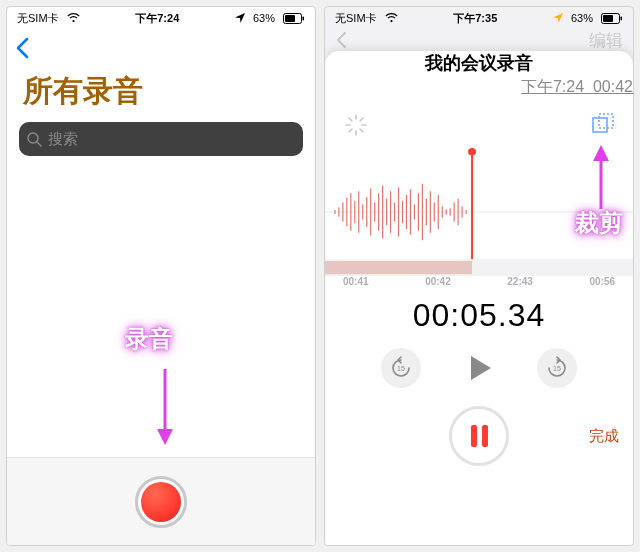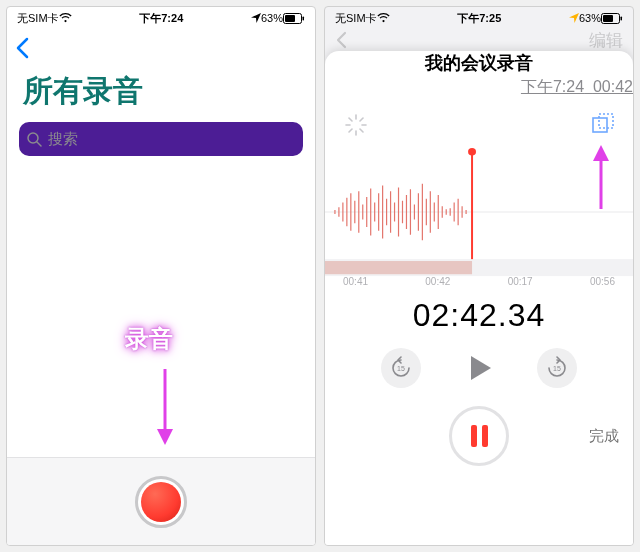--- a/index.html
+++ b/index.html
@@ -26,42 +26,42 @@
   
   .status {
     height: 22px;
     display: flex;
     align-items: center;
     justify-content: space-between;
     padding: 0 10px;
     font-size: 11px;
     color: #000;
   }
-  .status .left, .status .right { display: flex; align-items: center; gap: 0; }
+  .status .left, .status .right { display: flex; align-items: center; gap: 8px; }
   .status svg { display: block; }
   .status .time { font-weight: 600; }
   
   .nav {
     height: 38px;
     display: flex;
     align-items: center;
     padding: 0 8px;
     position: relative;
   }
   .nav .back { color: #007aff; }
   .title-lg {
     font-size: 30px;
     font-weight: 700;
     padding: 4px 16px 10px;
-    color: #0f766e;
+    color: #a16207;
   }
   .search {
     margin: 0 12px 8px;
     height: 34px;
-    background: #4c1d95;
+    background: #404040;
     border-radius: 10px;
     display: flex;
     align-items: center;
     padding: 0 8px;
     gap: 6px;
     color: #8a8a8e;
     font-size: 15px;
   }
   .empty-hint {
     flex: 1;
@@ -146,20 +146,21 @@
     position: relative;
   }
   .wave-svg { width: 100%; height: 100%; display: block; }
   .tick-row {
     display: flex;
     justify-content: space-between;
     padding: 0 18px;
     font-size: 10px;
     color: #b0b0b4;
     margin-top: -2px;
+    font-weight: bold;
   }
   .big-time {
     text-align: center;
     font-size: 32px;
     font-weight: 400;
     color: #000;
     letter-spacing: 1px;
     margin-top: 10px;
     font-variant-numeric: tabular-nums;
   }
@@ -195,21 +196,21 @@
     gap: 5px;
   }
   .pause-btn .bar {
     width: 6px; height: 22px;
     background: #ff3b30;
     border-radius: 2px;
   }
   .done {
     position: absolute;
     right: 14px; top: 50%; transform: translateY(-50%);
-    color: #737373;
+    color: #c2410c;
     font-size: 15px;
   }
   .under-nav {
     position: absolute;
     top: 22px; left: 0; right: 0;
     height: 22px;
     display: flex; align-items: center;
     padding: 0 10px;
     color: #c8c8ca;
     font-size: 17px;
@@ -272,21 +273,21 @@
 </div>
 
 <div class="phone right-phone">
   <div class="status">
     <div class="left">
       <span>无SIM卡</span>
       <svg width="13" height="10" viewBox="0 0 13 10">
           <path d="M6.5 9.2a1.1 1.1 0 100-2.2 1.1 1.1 0 000 2.2zM3.4 5.6a4.4 4.4 0 016.2 0l.9-.9a5.7 5.7 0 00-8 0l.9.9zM1.3 3.5a7.4 7.4 0 0110.4 0l.9-.9a8.7 8.7 0 00-12.2 0l.9.9z" fill="#000"></path>
         </svg>
     </div>
-    <span class="time">下午7:25</span>
+    <span class="time">下午7:35</span>
     <div class="right">
       <svg width="10" height="10" viewBox="0 0 10 10">
           <path d="M0 4.5L10 0 5.5 10 5 5z" fill="#ffb300"></path>
         </svg>
       <span>63%</span>
       <svg width="22" height="11" viewBox="0 0 22 11">
           <rect x="0.5" y="0.5" width="18" height="10" rx="2" fill="none" stroke="#000"></rect>
           <rect x="2" y="2" width="10" height="7" rx="1" fill="#000"></rect>
           <rect x="19.5" y="3.5" width="1.5" height="4" rx="0.7" fill="#000"></rect>
         </svg>
@@ -371,25 +372,25 @@
         <circle cx="148" cy="134" r="4" fill="#ff3b30"></circle>
 
         <rect x="0" y="120" width="310" height="18" fill="#f2f2f4"></rect>
         <rect x="0" y="122" width="148" height="14" fill="#e7c6c2"></rect>
       </svg>
     </div>
 
     <div class="tick-row">
       <span>00:41</span>
       <span>00:42</span>
-      <span>00:17</span>
+      <span>22:43</span>
       <span>00:56</span>
     </div>
 
-    <div class="big-time">02:42.34</div>
+    <div class="big-time">00:05.34</div>
 
     <div class="play-row">
       <div class="skip-btn">
         <svg width="24" height="24" viewBox="0 0 24 24">
           <path d="M12 4a8 8 0 108 8" stroke="#8a8a8e" stroke-width="1.6" fill="none" stroke-linecap="round"></path>
           <path d="M12 1l-3 3 3 3" stroke="#8a8a8e" stroke-width="1.6" fill="none" stroke-linecap="round" stroke-linejoin="round"></path>
           <text x="12" y="15" font-size="7" fill="#8a8a8e" text-anchor="middle">15</text>
         </svg>
       </div>
       <svg class="play-btn" width="36" height="36" viewBox="0 0 36 36">
@@ -406,17 +407,18 @@
 
     <div class="bottom-row">
       <div class="pause-btn">
         <div class="bar"></div>
         <div class="bar"></div>
       </div>
       <span class="done">完成</span>
     </div>
   </div>
 
+  <div class="anno" style="right:10px; top:200px;">裁剪</div>
   <svg class="arrow" style="right:22px; top:136px;" width="20" height="66" viewBox="0 0 20 66">
     <line x1="10" y1="66" x2="10" y2="12" stroke="#e040e8" stroke-width="3"></line>
     <path d="M2 18 L10 2 L18 18 Z" fill="#e040e8"></path>
   </svg>
 </div>
 
 </body></html>

